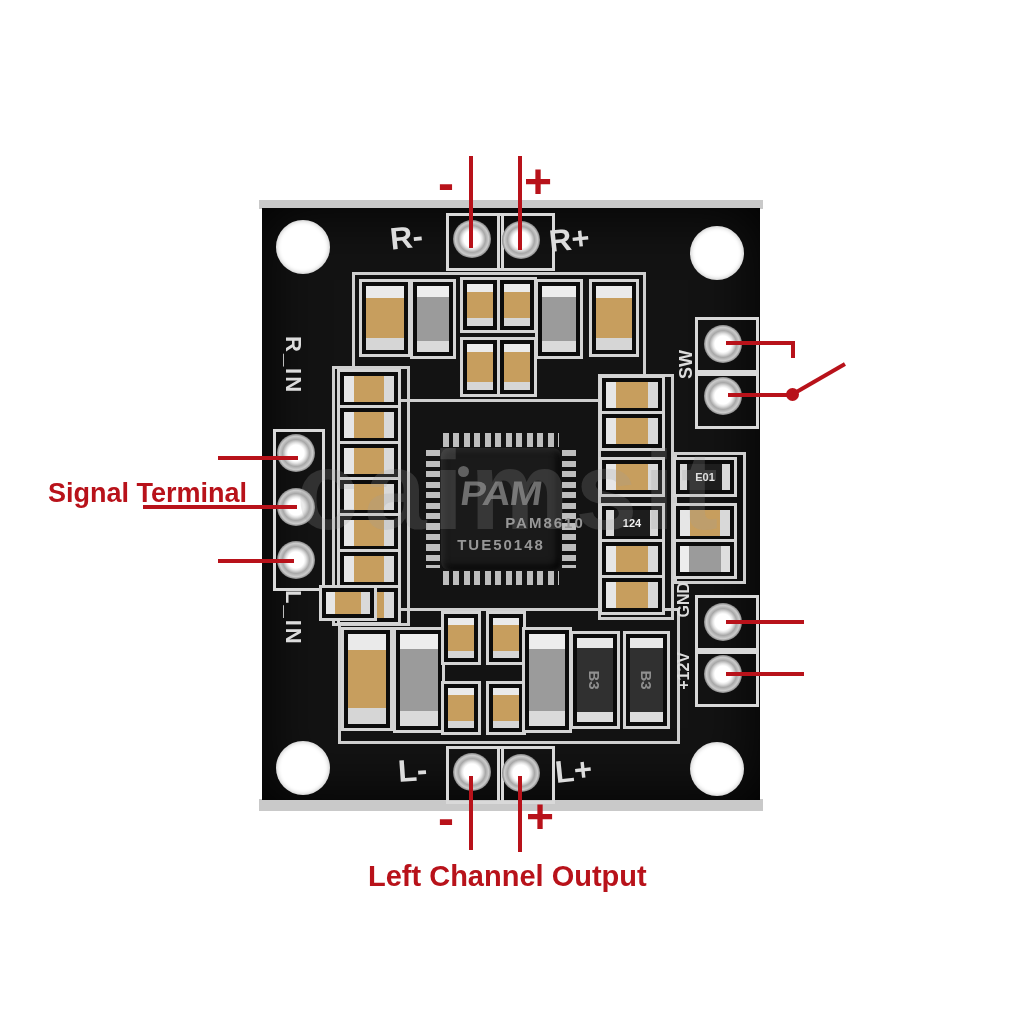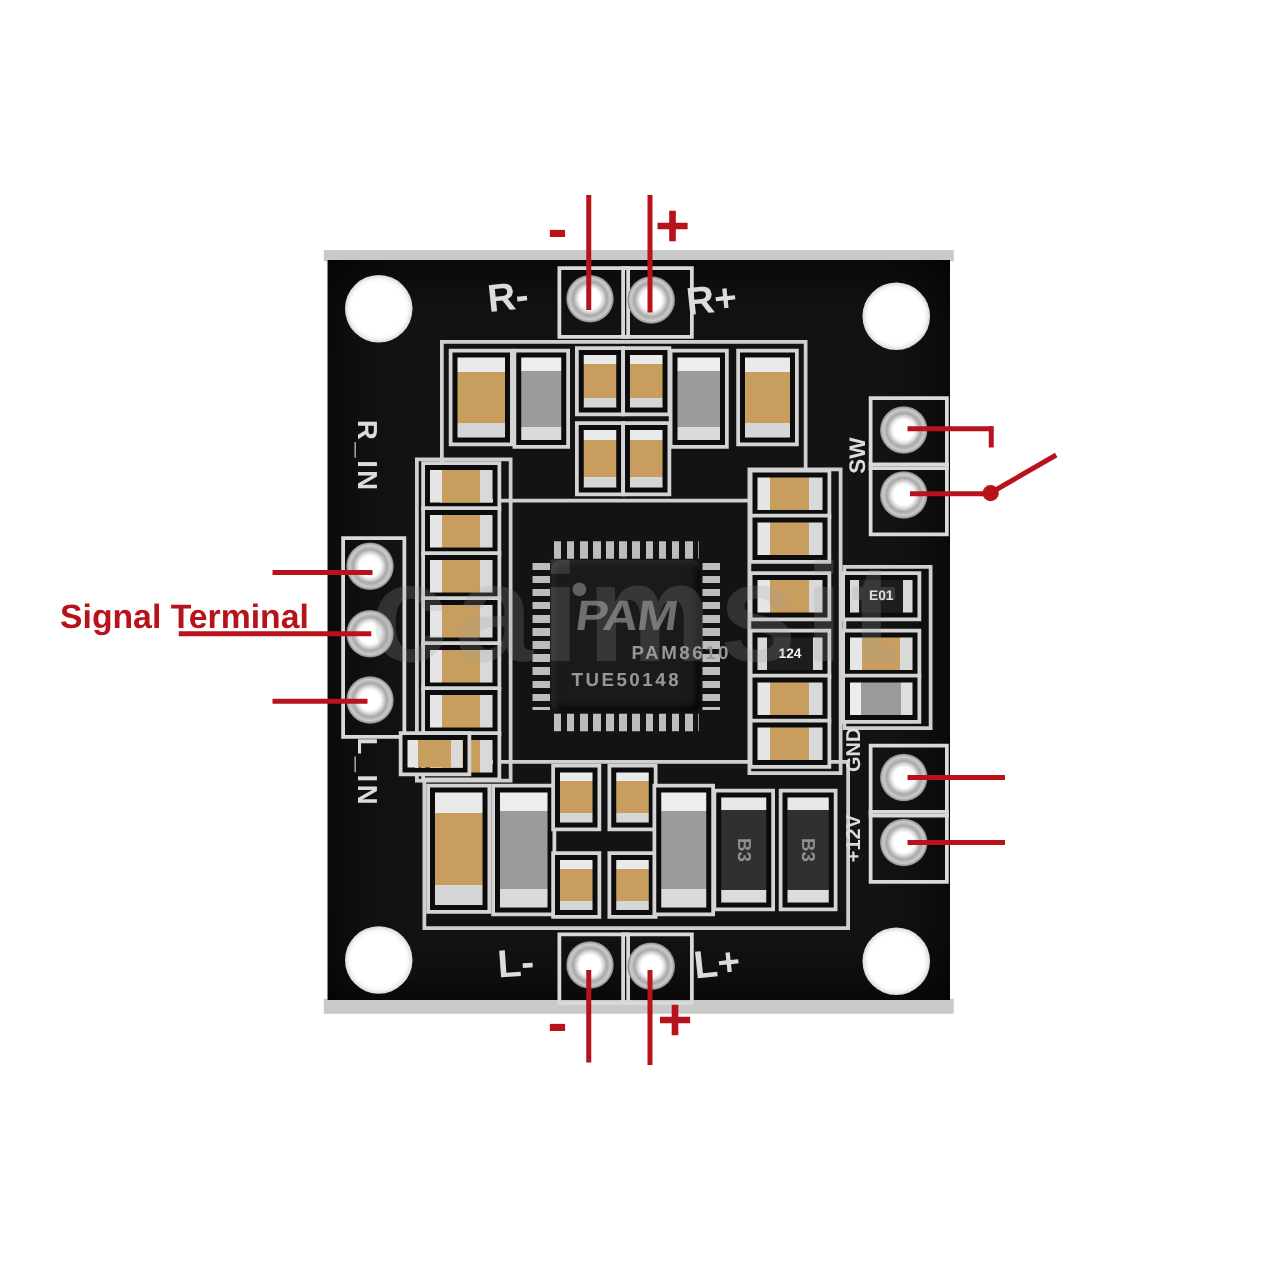--- a/index.html
+++ b/index.html
@@ -183,14 +183,15 @@
   <div class="rdot" style="left:786px;top:388px;"></div>
   <div class="rline" style="left:793px;top:392px;width:60px;height:4px;transform:rotate(-30deg);transform-origin:left center;"></div>
 
   <div class="rline" style="left:726px;top:620px;width:78px;height:4px;"></div>
   <div class="rline" style="left:726px;top:672px;width:78px;height:4px;"></div>
 
   <div class="rline" style="left:469px;top:776px;width:4px;height:74px;"></div>
   <div class="rline" style="left:518px;top:776px;width:4px;height:76px;"></div>
   <div class="sign" style="left:438px;top:795px;">-</div>
   <div class="sign" style="left:526px;top:793px;">+</div>
+  <div class="ann" style="left:368px;top:860px;font-size:29px;">Left Channel Output</div>
 
 </div>
 
 </body></html>

